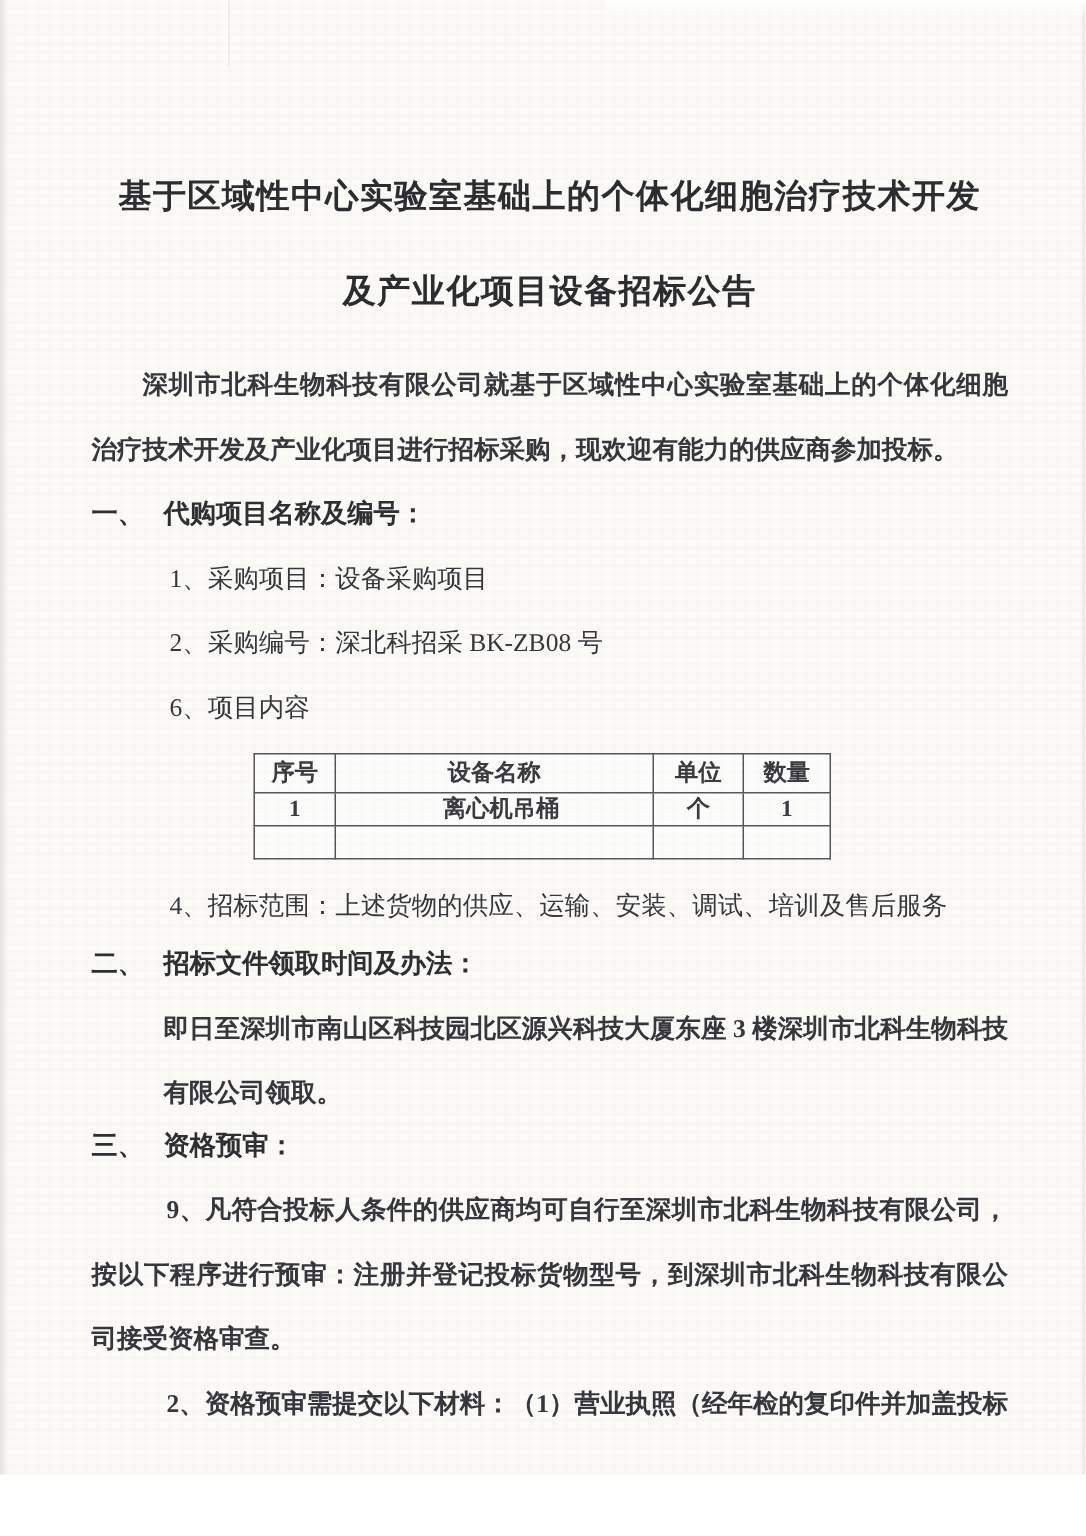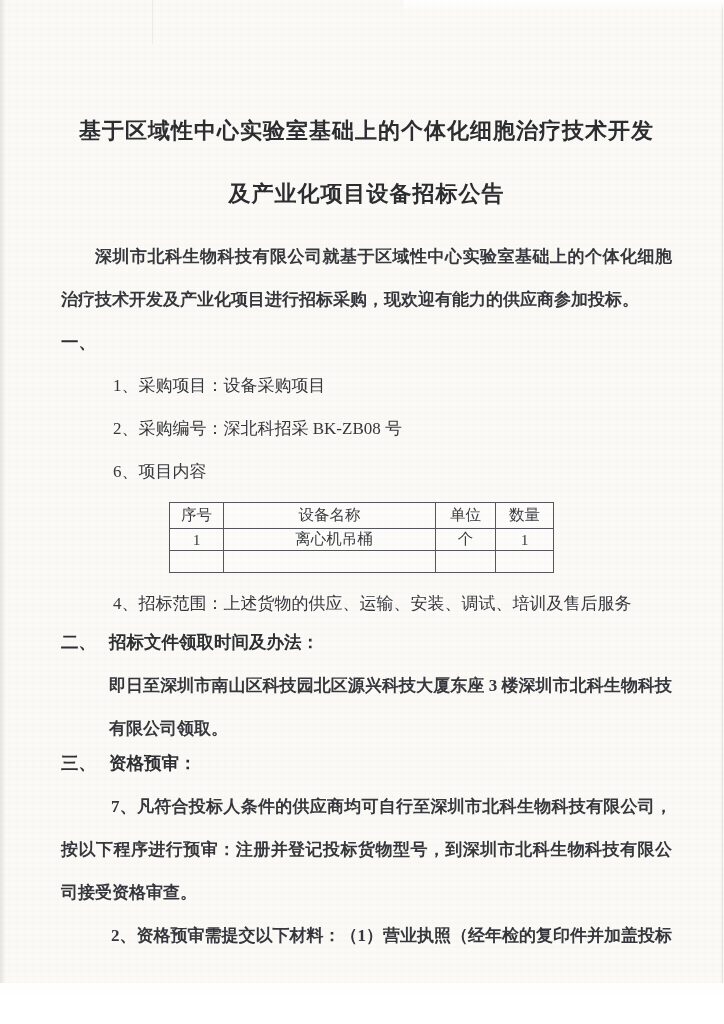--- a/index.html
+++ b/index.html
@@ -62,21 +62,21 @@
     margin:9px 0 9px 108px;
     border-collapse:collapse;
     table-layout:fixed;
     width:384px;
     font-size:15.5px;
     color:#3a3b40;
     background:rgba(255,255,255,0.35);
   }
   .equip-table th, .equip-table td {
     border:1px solid #55565c;
-    font-weight:400;
+    font-weight:700;
     text-align:center;
     padding:0;
   }
   .equip-table th { height:26px; }
   .equip-table td { height:22px; }
   .col-idx  { width:54px; }
   .col-name { width:212px; }
   .col-unit { width:60px; }
   .col-qty  { width:58px; }
   .cell-left { text-align:center; padding-left:9px !important; }
@@ -101,20 +101,21 @@
 
     <div class="doc-title">
       <div>基于区域性中心实验室基础上的个体化细胞治疗技术开发</div>
       <div>及产业化项目设备招标公告</div>
     </div>
 
     <p class="para intro">深圳市北科生物科技有限公司就基于区域性中心实验室基础上的个体化细胞治疗技术开发及产业化项目进行招标采购，现欢迎有能力的供应商参加投标。</p>
 
     <div class="sec-heading">
       <span class="sec-num">一、</span>
+      <span class="sec-title">代购项目名称及编号：</span>
     </div>
 
     <div class="item">1、采购项目：设备采购项目</div>
     <div class="item">2、采购编号：深北科招采 BK-ZB08 号</div>
     <div class="item">6、项目内容</div>
 
     <table class="equip-table">
       <colgroup>
         <col class="col-idx">
           <col class="col-name">
@@ -150,19 +151,19 @@
       <span class="sec-title">招标文件领取时间及办法：</span>
     </div>
 
     <p class="para indent-block">即日至深圳市南山区科技园北区源兴科技大厦东座 3 楼深圳市北科生物科技有限公司领取。</p>
 
     <div class="sec-heading sec3">
       <span class="sec-num">三、</span>
       <span class="sec-title">资格预审：</span>
     </div>
 
-    <p class="para hang">7、凡符合投标人条件的供应商均可自行至深圳市北科生物科技有限公司，按以下程序进行预审：注册并登记投标货物型号，到深圳市北科生物科技有限公司接受资格审查。</p>
+    <p class="para hang">9、凡符合投标人条件的供应商均可自行至深圳市北科生物科技有限公司，按以下程序进行预审：注册并登记投标货物型号，到深圳市北科生物科技有限公司接受资格审查。</p>
     <p class="para hang para-last">2、资格预审需提交以下材料：（1）营业执照（经年检的复印件并加盖投标</p>
 
   </div>
 
   <div class="edge-bottom"></div>
 </div>
 
 </body></html>

